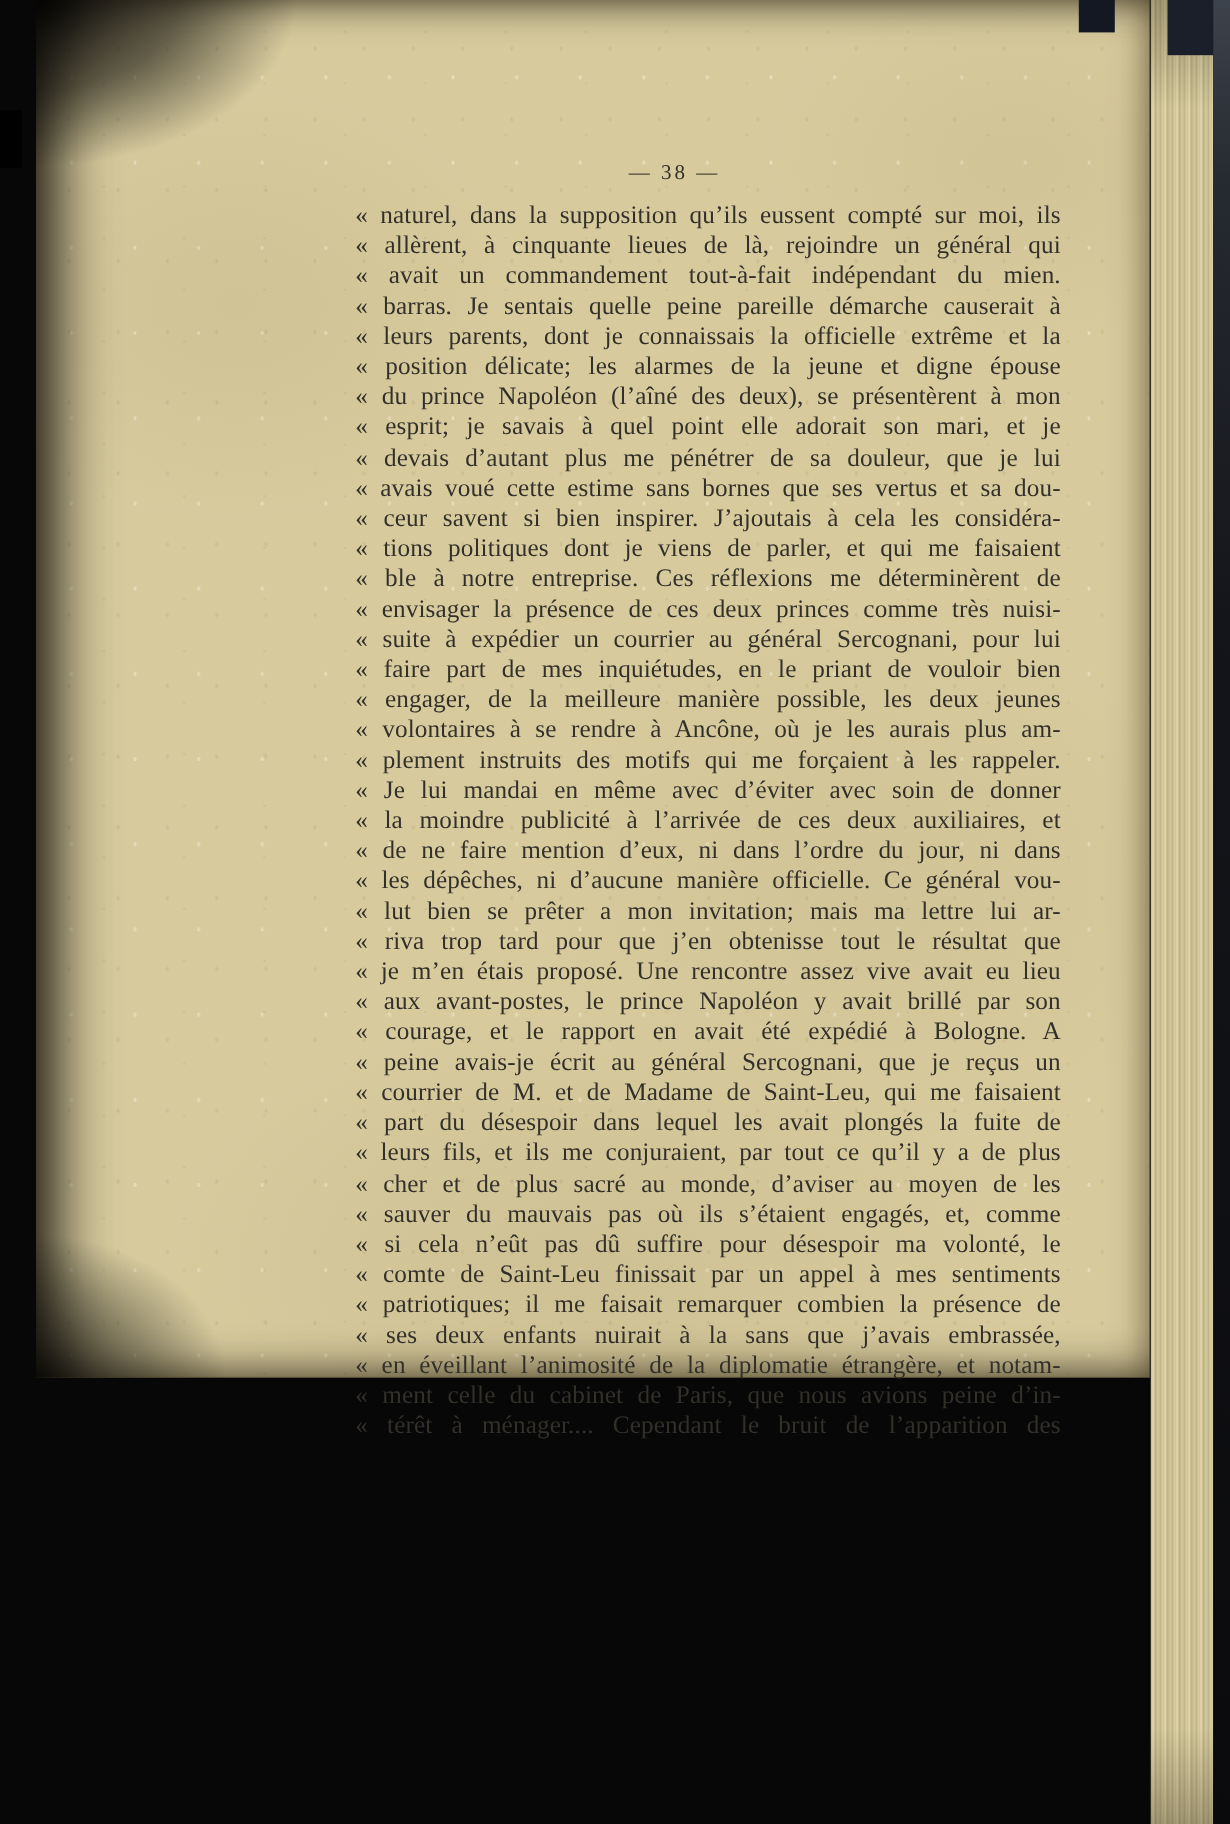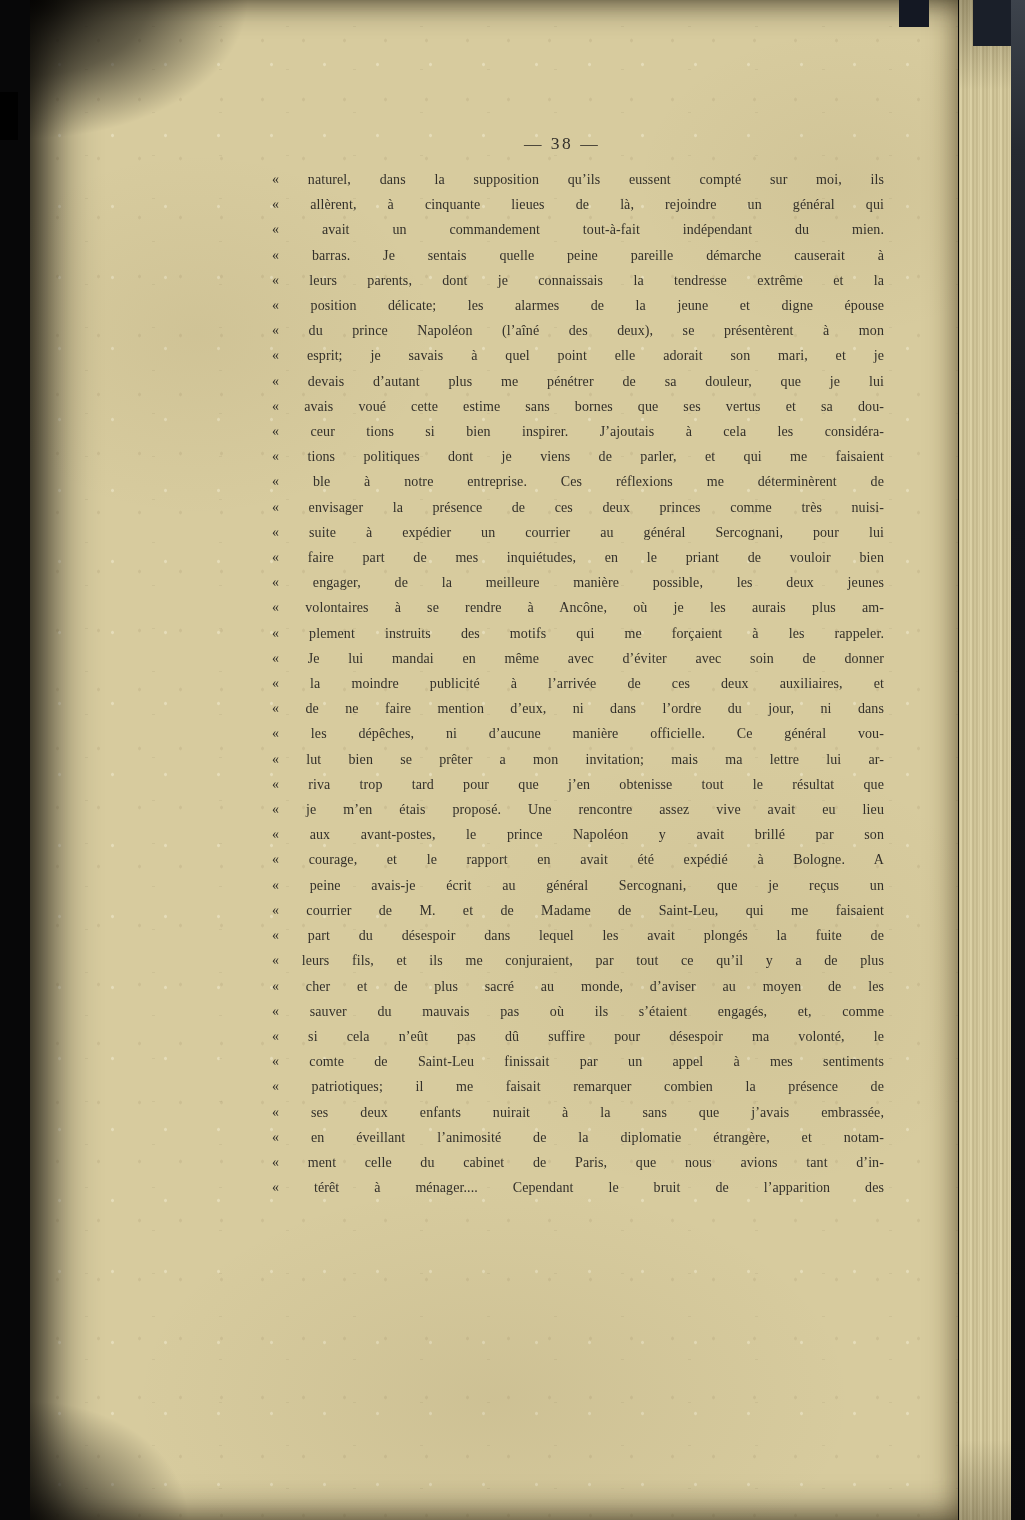--- a/index.html
+++ b/index.html
@@ -9,21 +9,21 @@
     overflow: hidden;
     background: #070708;
     font-family: "Liberation Serif", "DejaVu Serif", serif;
   }
   .scan { position: absolute; inset: 0; }
 
   
   .page {
     position: absolute;
     left: 30px; top: 0;
-    width: 928px; height: 1520px;
+    width: 928px; height: 1148px;
     background-color: var(--paper, #d7cb9e);
     background-image:
       radial-gradient(rgba(110, 90, 50, 0.10) 1px, transparent 1.6px),
       radial-gradient(rgba(90, 75, 40, 0.08) 1px, transparent 1.4px),
       radial-gradient(rgba(255, 252, 235, 0.35) 1px, transparent 1.6px);
     background-size: 41px 59px, 67px 43px, 53px 71px;
     background-position: 7px 11px, 23px 5px, 3px 29px;
     box-shadow:
       inset 36px 0 48px -18px rgba(10, 8, 4, 0.88),
       inset -16px 0 28px -12px rgba(90, 75, 45, 0.55),
@@ -93,51 +93,52 @@
     position: absolute; left: 226px; top: 133px;
     width: 612px; text-align: center;
     font-size: 17.5px; letter-spacing: 2.5px;
     color: var(--ink, #33302a);
   }
   .text-block {
     position: absolute; left: 242px; top: 167px;
     width: 612px;
   }
   .line {
-    font-size: 14px;
+    font-size: 21px;
     line-height: 25.2px;
     color: var(--ink, #33302a);
     text-align: justify;
     text-align-last: justify;
     letter-spacing: 0.1px;
     white-space: normal;
+    margin-left: 24px;
   }
 </style>
 </head>
 <body style="--paper: #d7cb9e; --ink: #33302a;">
 
 <div class="scan">
 
   <div class="page">
     <div class="paper-texture"></div>
 
     <div class="page-number">— 38 —</div>
 
     <div class="text-block">
         <div class="line">« naturel, dans la supposition qu’ils eussent compté sur moi, ils</div>
         <div class="line">« allèrent, à cinquante lieues de là, rejoindre un général qui</div>
         <div class="line">« avait un commandement tout-à-fait indépendant du mien.</div>
         <div class="line">« barras. Je sentais quelle peine pareille démarche causerait à</div>
-        <div class="line">« leurs parents, dont je connaissais la tendresse extrême et la</div>
+        <div class="line">« leurs parents, dont je connaissais la officielle extrême et la</div>
         <div class="line">« position délicate; les alarmes de la jeune et digne épouse</div>
         <div class="line">« du prince Napoléon (l’aîné des deux), se présentèrent à mon</div>
         <div class="line">« esprit; je savais à quel point elle adorait son mari, et je</div>
         <div class="line">« devais d’autant plus me pénétrer de sa douleur, que je lui</div>
         <div class="line">« avais voué cette estime sans bornes que ses vertus et sa dou-</div>
-        <div class="line">« ceur tions si bien inspirer. J’ajoutais à cela les considéra-</div>
+        <div class="line">« ceur savent si bien inspirer. J’ajoutais à cela les considéra-</div>
         <div class="line">« tions politiques dont je viens de parler, et qui me faisaient</div>
         <div class="line">« ble à notre entreprise. Ces réflexions me déterminèrent de</div>
         <div class="line">« envisager la présence de ces deux princes comme très nuisi-</div>
         <div class="line">« suite à expédier un courrier au général Sercognani, pour lui</div>
         <div class="line">« faire part de mes inquiétudes, en le priant de vouloir bien</div>
         <div class="line">« engager, de la meilleure manière possible, les deux jeunes</div>
         <div class="line">« volontaires à se rendre à Ancône, où je les aurais plus am-</div>
         <div class="line">« plement instruits des motifs qui me forçaient à les rappeler.</div>
         <div class="line">« Je lui mandai en même avec d’éviter avec soin de donner</div>
         <div class="line">« la moindre publicité à l’arrivée de ces deux auxiliaires, et</div>
@@ -152,21 +153,21 @@
         <div class="line">« courrier de M. et de Madame de Saint-Leu, qui me faisaient</div>
         <div class="line">« part du désespoir dans lequel les avait plongés la fuite de</div>
         <div class="line">« leurs fils, et ils me conjuraient, par tout ce qu’il y a de plus</div>
         <div class="line">« cher et de plus sacré au monde, d’aviser au moyen de les</div>
         <div class="line">« sauver du mauvais pas où ils s’étaient engagés, et, comme</div>
         <div class="line">« si cela n’eût pas dû suffire pour désespoir ma volonté, le</div>
         <div class="line">« comte de Saint-Leu finissait par un appel à mes sentiments</div>
         <div class="line">« patriotiques; il me faisait remarquer combien la présence de</div>
         <div class="line">« ses deux enfants nuirait à la sans que j’avais embrassée,</div>
         <div class="line">« en éveillant l’animosité de la diplomatie étrangère, et notam-</div>
-        <div class="line">« ment celle du cabinet de Paris, que nous avions tant d’in-</div>
+        <div class="line">« ment celle du cabinet de Paris, que nous avions peine d’in-</div>
         <div class="line">« térêt à ménager.... Cependant le bruit de l’apparition des</div>
       </div>
 
     <div class="corner-shadow-tl"></div>
     <div class="corner-shadow-bl"></div>
   </div>
 
   <div class="page-edges"></div>
   <div class="right-spine-dark"></div>
   <div class="top-right-tab-1"></div>

